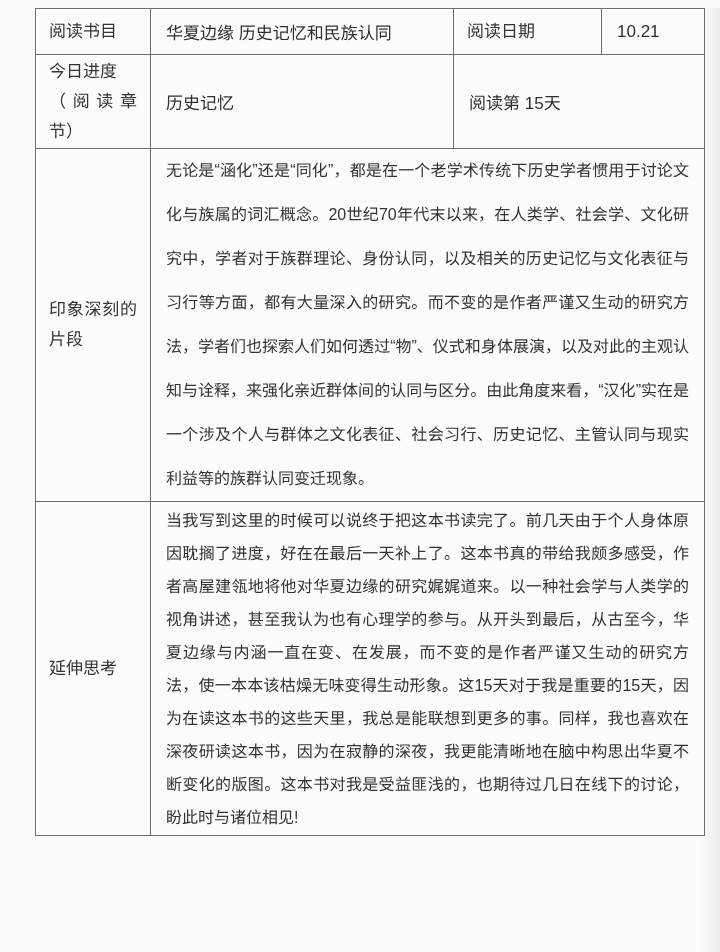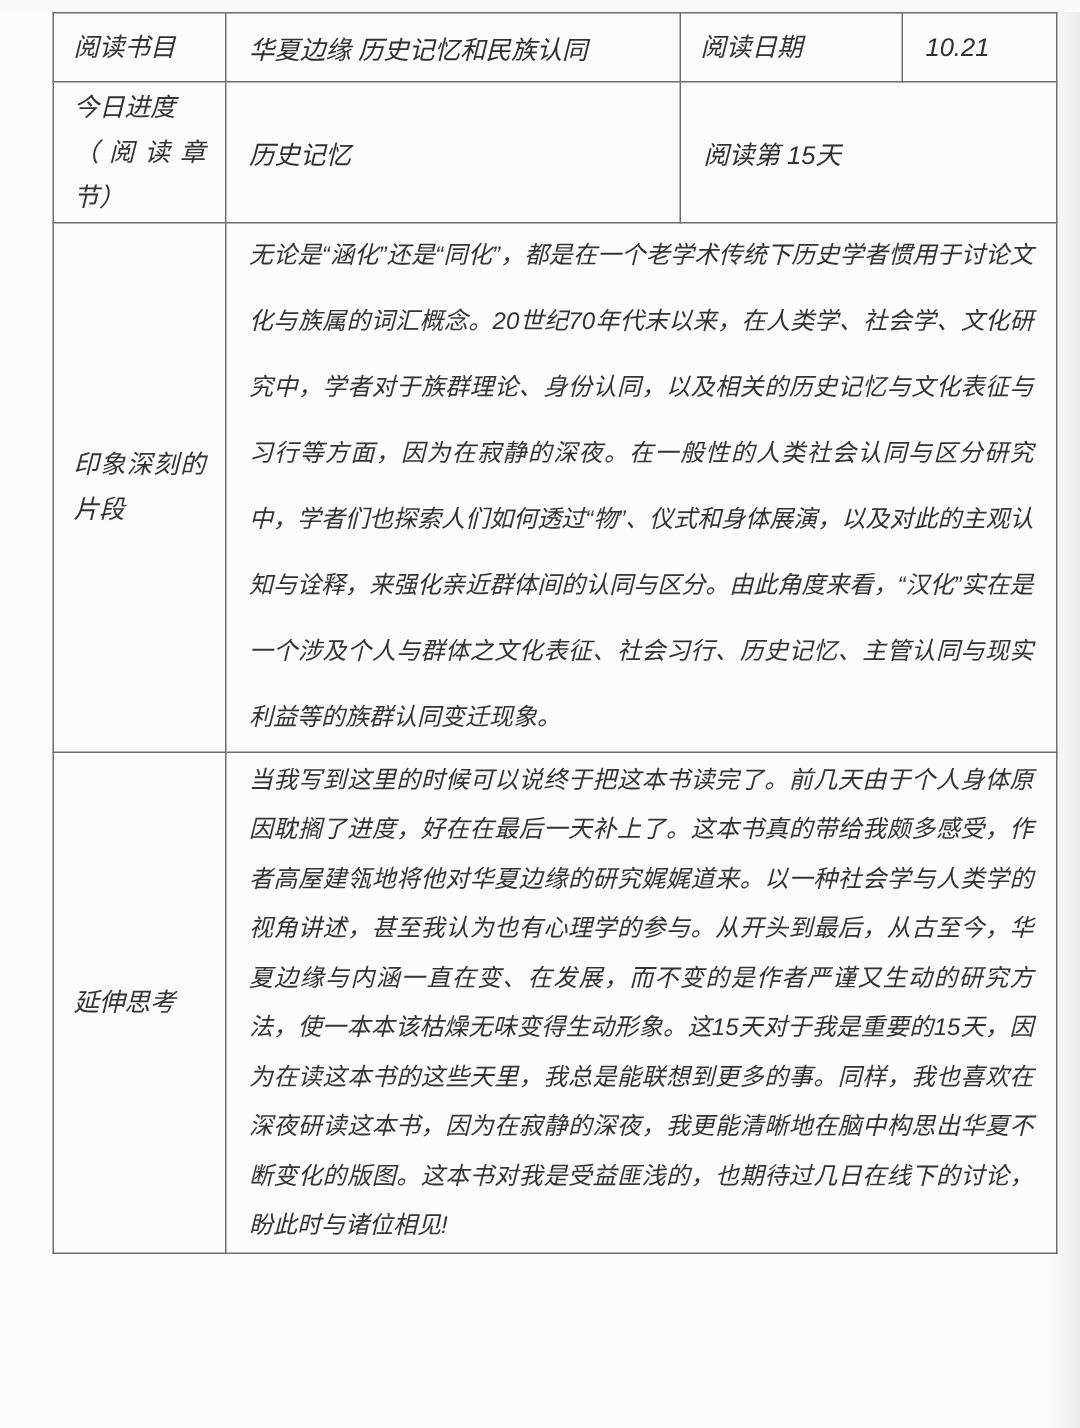--- a/index.html
+++ b/index.html
@@ -43,21 +43,20 @@
   .notes-table col.c2 { width: 303px; }
   .notes-table col.c3 { width: 148px; }
   .notes-table col.c4 { width: 103px; }
   .notes-table td {
     border: 1px solid #6e6e6e;
     vertical-align: middle;
     font-size: 17px;
     padding: 0 13px;
     background: #fcfcfc;
     box-sizing: border-box;
-    font-style: italic;
   }
   tr.r1 { height: 46px; }
   tr.r2 { height: 94px; margin-top: 38px; }
   tr.r3 { height: 125px; }
   tr.r4 { height: 271px; }
   tr.r5 { height: 334px; }
   td.label-cell {
     text-align: justify;
     line-height: 30px;
     color: #333;
@@ -100,21 +99,21 @@
     <tr class="r2">
       <td class="label-cell prewrap">今日进度
 （阅读章节）</td>
       <td class="value-cell">历史记忆</td>
       <td class="value-cell" colspan="2">阅读第 15天</td>
     </tr>
 
 
     <tr class="r4">
       <td class="label-cell">印象深刻的片段</td>
-      <td class="para-cell lh-wide" colspan="3">无论是“涵化”还是“同化”，都是在一个老学术传统下历史学者惯用于讨论文化与族属的词汇概念。20世纪70年代末以来，在人类学、社会学、文化研究中，学者对于族群理论、身份认同，以及相关的历史记忆与文化表征与习行等方面，因为在寂静的深夜。在一般性的人类社会认同与区分研究中，学者们也探索人们如何透过“物”、仪式和身体展演，以及对此的主观认知与诠释，来强化亲近群体间的认同与区分。由此角度来看，“汉化”实在是一个涉及个人与群体之文化表征、社会习行、历史记忆、主管认同与现实利益等的族群认同变迁现象。</td>
+      <td class="para-cell lh-wide" colspan="3">无论是“涵化”还是“同化”，都是在一个老学术传统下历史学者惯用于讨论文化与族属的词汇概念。20世纪70年代末以来，在人类学、社会学、文化研究中，学者对于族群理论、身份认同，以及相关的历史记忆与文化表征与习行等方面，都有大量深入的研究。而不变的是作者严谨又生动的研究方法，学者们也探索人们如何透过“物”、仪式和身体展演，以及对此的主观认知与诠释，来强化亲近群体间的认同与区分。由此角度来看，“汉化”实在是一个涉及个人与群体之文化表征、社会习行、历史记忆、主管认同与现实利益等的族群认同变迁现象。</td>
     </tr>
 
     <tr class="r5">
       <td class="label-cell">延伸思考</td>
       <td class="para-cell lh-tight" colspan="3">当我写到这里的时候可以说终于把这本书读完了。前几天由于个人身体原因耽搁了进度，好在在最后一天补上了。这本书真的带给我颇多感受，作者高屋建瓴地将他对华夏边缘的研究娓娓道来。以一种社会学与人类学的视角讲述，甚至我认为也有心理学的参与。从开头到最后，从古至今，华夏边缘与内涵一直在变、在发展，而不变的是作者严谨又生动的研究方法，使一本本该枯燥无味变得生动形象。这15天对于我是重要的15天，因为在读这本书的这些天里，我总是能联想到更多的事。同样，我也喜欢在深夜研读这本书，因为在寂静的深夜，我更能清晰地在脑中构思出华夏不断变化的版图。这本书对我是受益匪浅的，也期待过几日在线下的讨论，盼此时与诸位相见!</td>
     </tr>
 
   </tbody>
     </table>
 </div>

